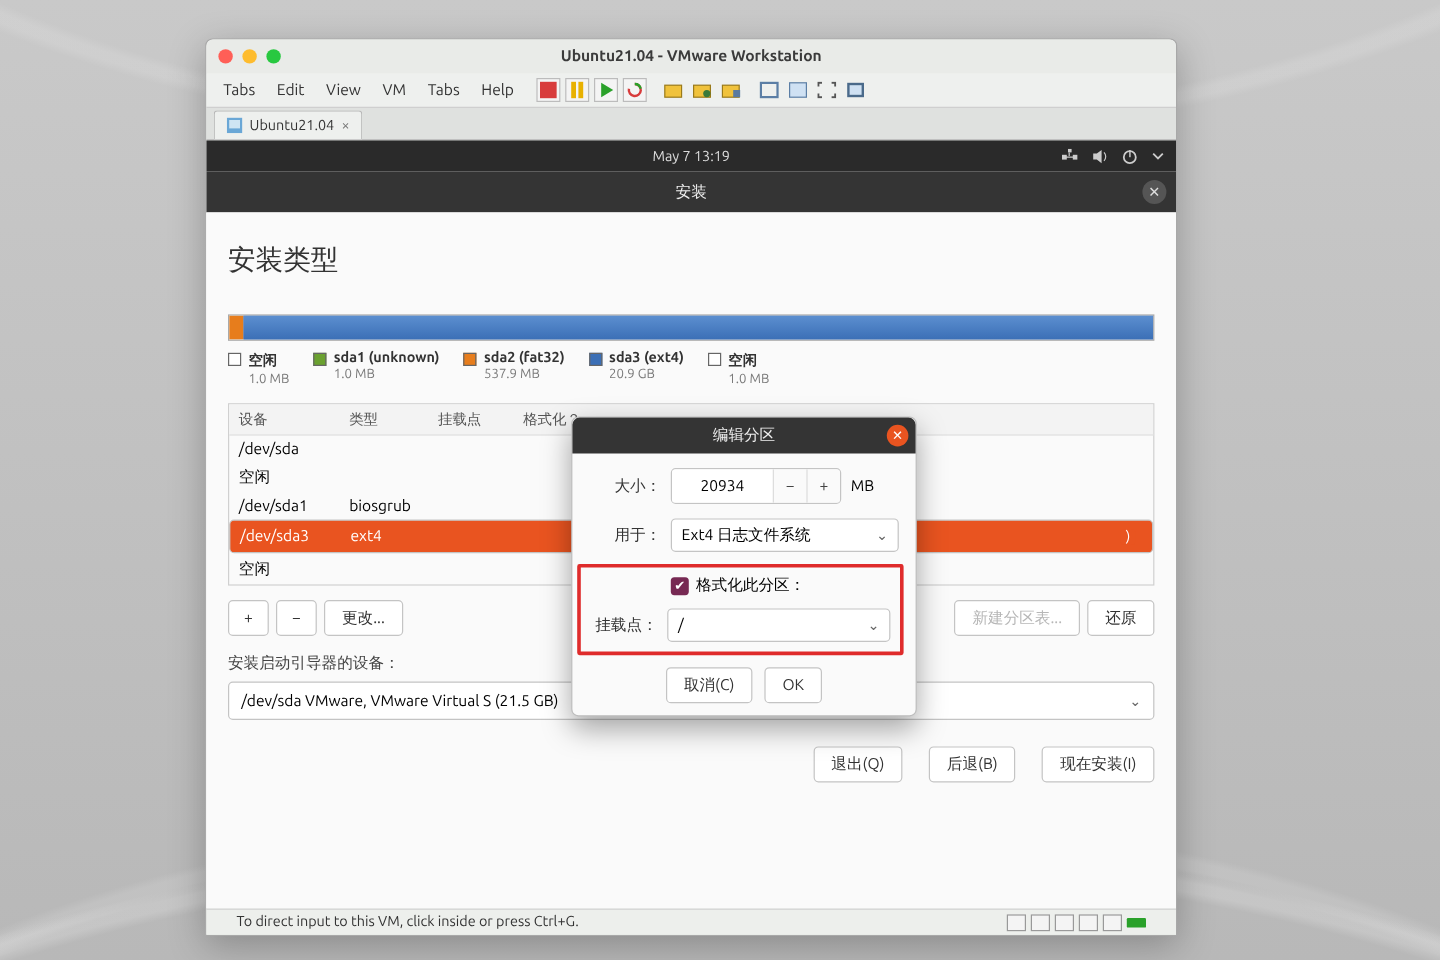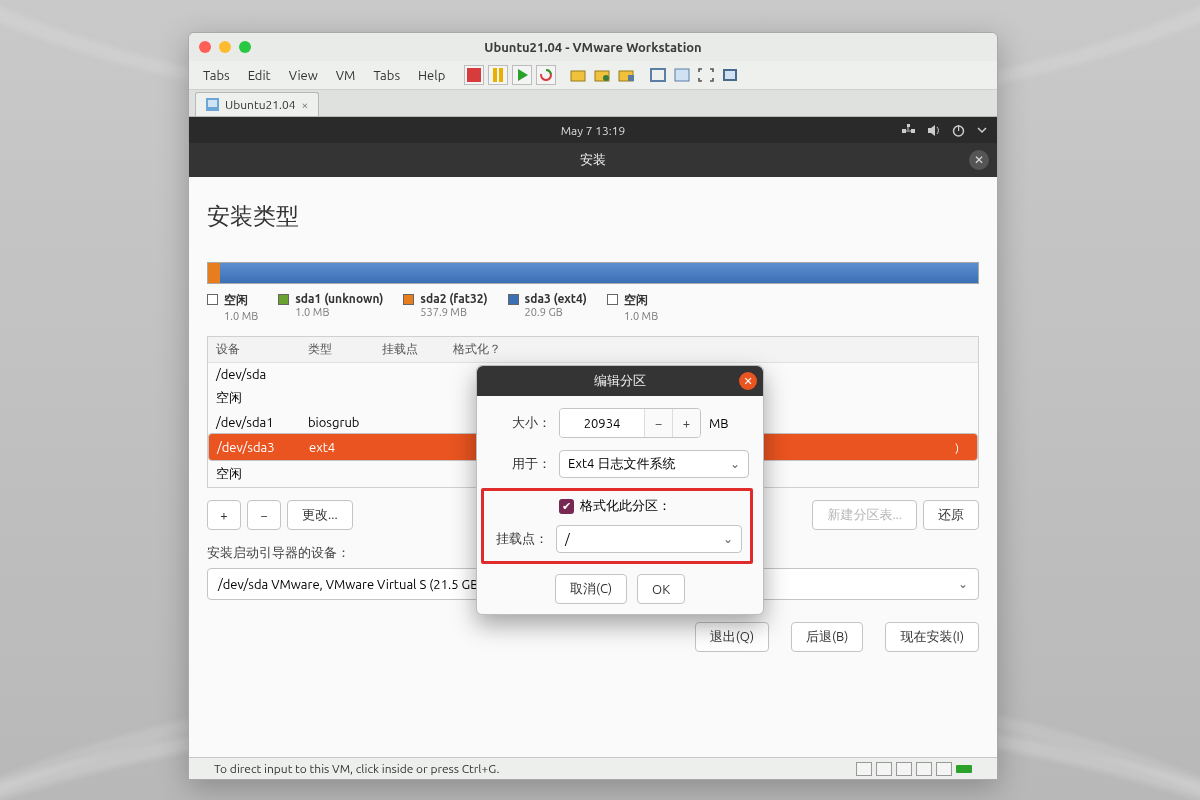--- a/index.html
+++ b/index.html
@@ -9,21 +9,21 @@
 .desktop {
   position: absolute; inset: 0;
   background:
     radial-gradient(ellipse 1600px 700px at 600px 1150px, transparent 62%, rgba(255,255,255,0.18) 63%, rgba(255,255,255,0.18) 64%, transparent 65%),
     radial-gradient(ellipse 1400px 600px at 600px 1050px, transparent 60%, rgba(255,255,255,0.12) 61%, rgba(255,255,255,0.12) 62%, transparent 63%),
     radial-gradient(ellipse 1400px 600px at 600px -250px,  transparent 60%, rgba(255,255,255,0.12) 61%, rgba(255,255,255,0.12) 62%, transparent 63%),
     linear-gradient(#c9c9c9, #b8b8b8);
 }
 
 .vmwin {
-  position: absolute; left: 188px; top: 32px;
+  position: absolute; left: 171px; top: 32px;
   width: 810px; height: 748px;
   background: #eef0ee;
   border: 1px solid #a8a8a8;
   border-radius: 6px 6px 0 0;
   box-shadow: 0 8px 30px rgba(0,0,0,.25);
   display: flex; flex-direction: column;
 }
 
 
 .titlebar { height: 28px; display: flex; align-items: center; position: relative; background: #e9ebe8; border-radius: 6px 6px 0 0; }
@@ -89,21 +89,21 @@
 .btn.ghost { color: #b7b7b7; }
 
 .bootloader-label { margin-top: 14px; font-size: 13px; color: #444; }
 .bootloader-select { margin-top: 6px; height: 32px; border: 1px solid #c4c4c4; border-radius: 4px; display: flex; align-items: center; justify-content: space-between; padding: 0 10px; font-size: 13px; background: #fff; }
 .chev { color: #666; font-size: 12px; }
 
 .footer-btns { display:flex; gap:22px; justify-content:flex-end; margin-top: 22px; }
 
 
 .modal {
-  position: absolute; left: 476px; top: 365px; width: 288px;
+  position: absolute; left: 476px; top: 347px; width: 288px;
   background: #fafafa; border: 1px solid #bdbdbd; border-radius: 6px;
   box-shadow: 0 10px 24px rgba(0,0,0,.35);
 }
 .modal .mtitle { height: 30px; background: #343434; color: #eee; display:flex; align-items:center; justify-content:center; position:relative; border-radius: 6px 6px 0 0; font-size: 13px; }
 .modal .mtitle .mclose { position:absolute; right:6px; width:18px; height:18px; border-radius:50%; background:#e95420; color:#fff; display:flex;align-items:center;justify-content:center; font-size:11px; }
 .modal .mbody { padding: 12px 14px 10px 14px; font-size: 13px; }
 .mrow { display:flex; align-items:center; gap:8px; margin-bottom: 12px; }
 .mrow .lbl { width: 60px; text-align: right; color:#333; }
 .spinbox { display:flex; align-items:center; border:1px solid #c4c4c4; border-radius:4px; overflow:hidden; }
 .spinbox input { width: 84px; height: 28px; border:none; text-align:center; font-size:13px; }

